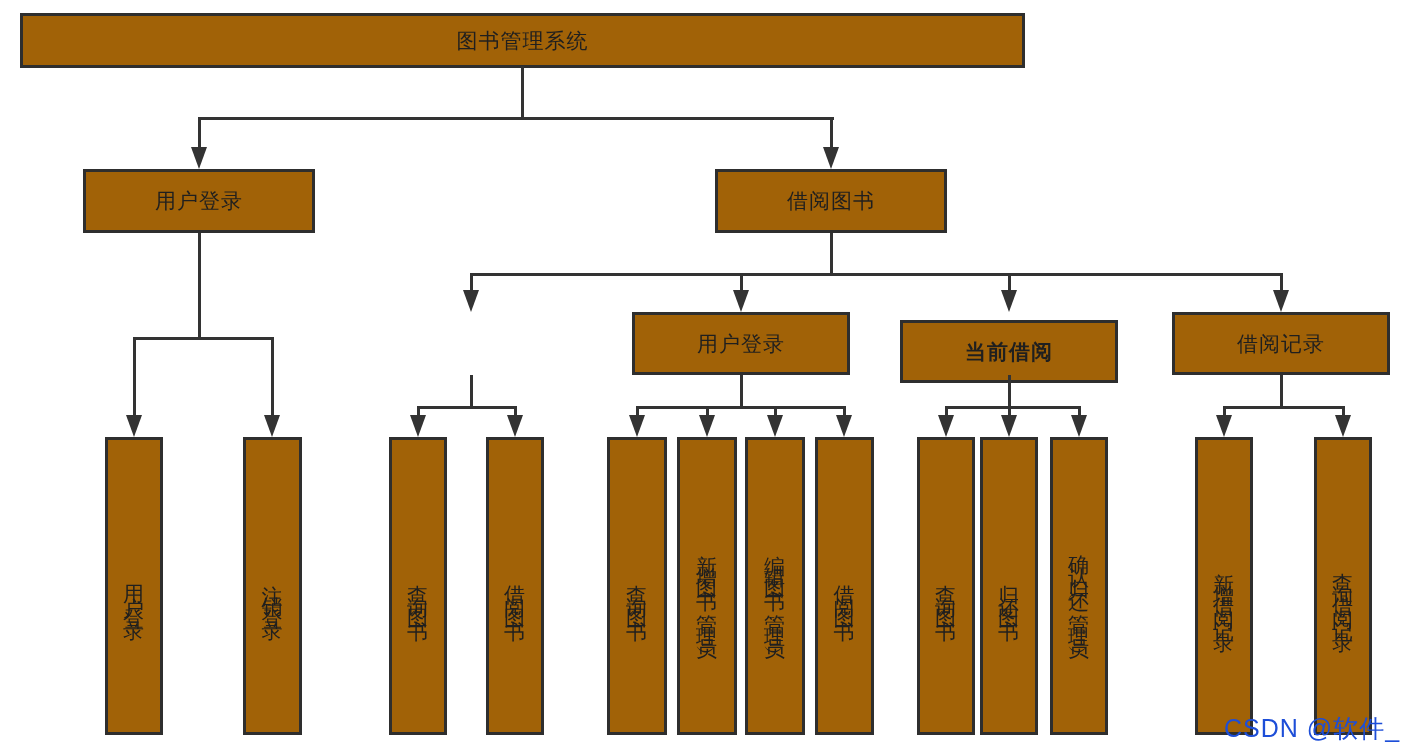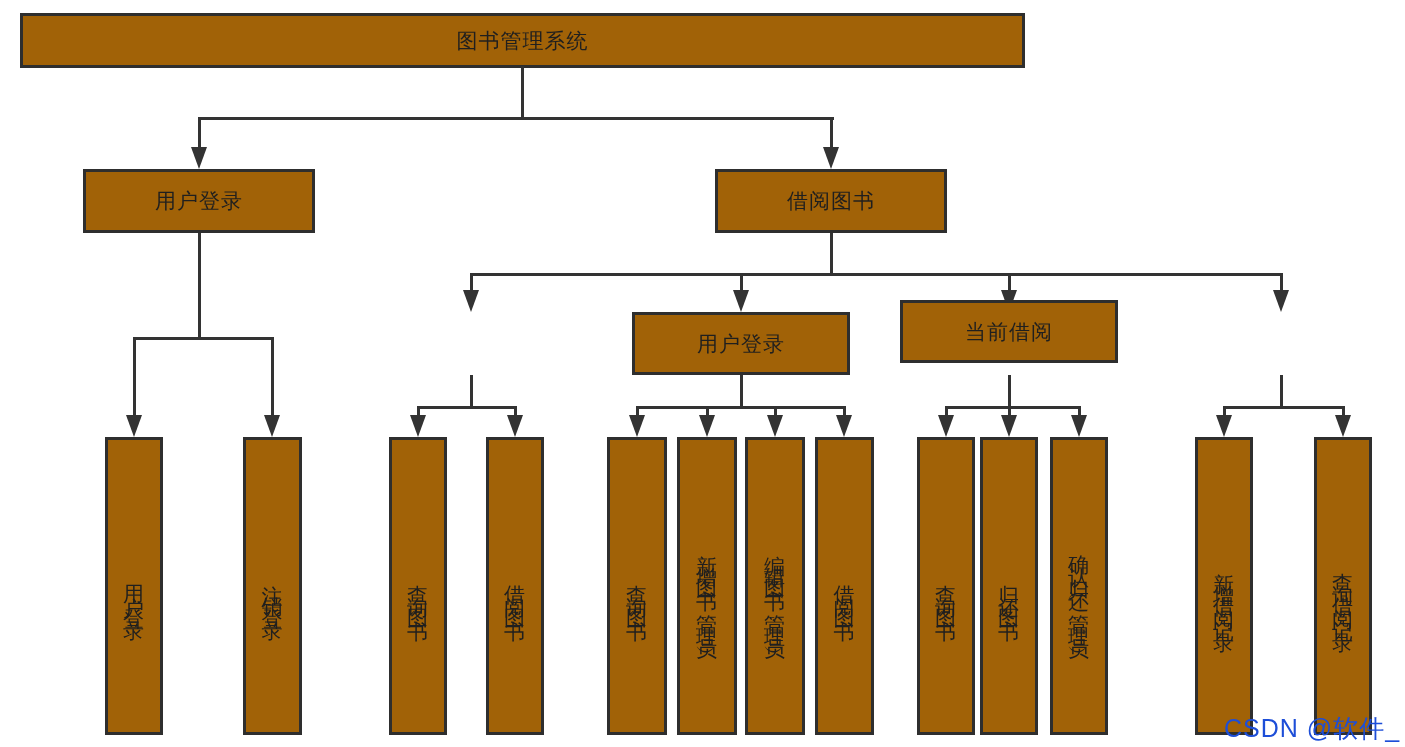--- a/index.html
+++ b/index.html
@@ -81,21 +81,22 @@
   <div class="vline" style="left:470px; top:273px; height:19px;"></div>
   <div class="vline" style="left:740px; top:273px; height:19px;"></div>
   <div class="vline" style="left:1008px; top:273px; height:19px;"></div>
   <div class="vline" style="left:1280px; top:273px; height:19px;"></div>
   <div class="arrow" style="left:463px; top:290px;"></div>
   <div class="arrow" style="left:733px; top:290px;"></div>
   <div class="arrow" style="left:1001px; top:290px;"></div>
   <div class="arrow" style="left:1273px; top:290px;"></div>
 
   <div class="box" style="left:632px; top:312px; width:218px; height:63px;">用户登录</div>
-  <div class="box" style="left:900px; top:300px; width:218px; height:63px;">当前借阅</div>
+  <div class="box" style="left:900px; top:320px; width:218px; height:63px;font-weight:bold;">当前借阅</div>
+  <div class="box" style="left:1172px; top:312px; width:218px; height:63px;">借阅记录</div>
 
   <div class="vline" style="left:470px; top:375px; height:33px;"></div>
   <div class="hline" style="left:417px; top:406px; width:100px;"></div>
   <div class="vline" style="left:417px; top:406px; height:11px;"></div>
   <div class="vline" style="left:514px; top:406px; height:11px;"></div>
   <div class="arrow" style="left:410px; top:415px;"></div>
   <div class="arrow" style="left:507px; top:415px;"></div>
 
   <div class="vline" style="left:740px; top:375px; height:33px;"></div>
   <div class="hline" style="left:636px; top:406px; width:210px;"></div>

